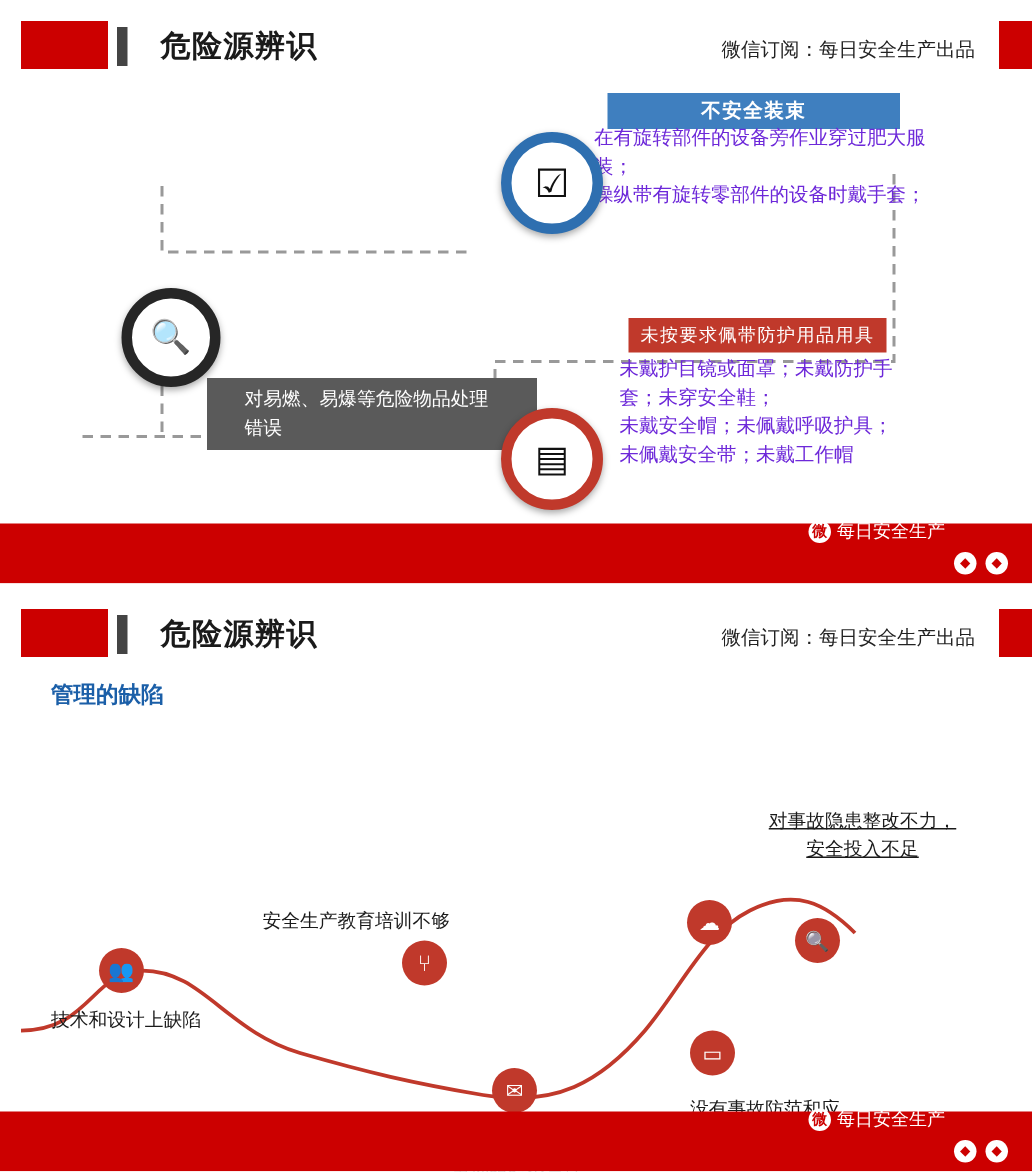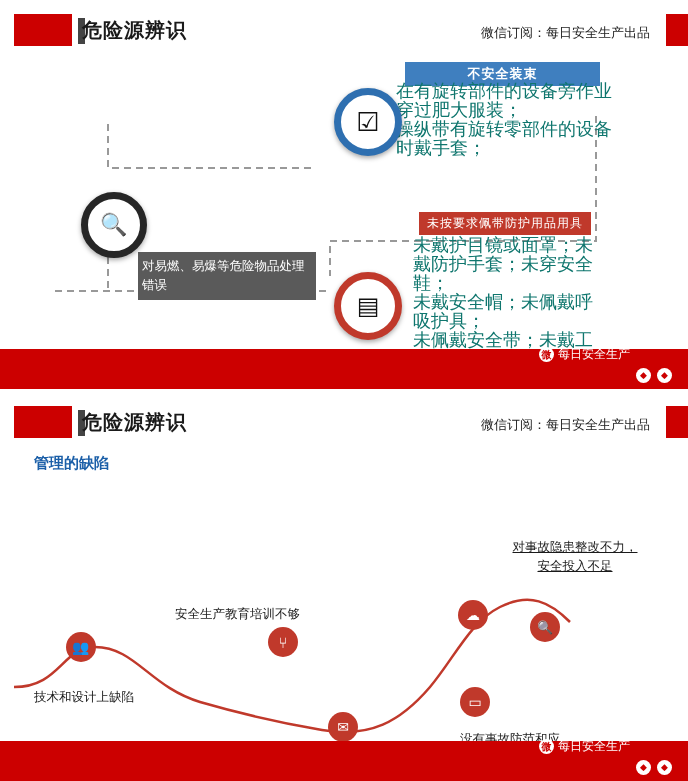--- a/index.html
+++ b/index.html
@@ -39,21 +39,21 @@
     background: #cc0000;
   }
   .hdr-bar {
     position: absolute;
     left: 78px; top: 18px;
     width: 7px; height: 26px;
     background: #444444;
   }
   .hdr-title {
     position: absolute;
-    left: 82px; top: 17px;
+    left: 107px; top: 17px;
     font-size: 20px;
     font-weight: bold;
     color: #1a1a1a;
     letter-spacing: 1px;
     text-align: right;
   }
   .hdr-sub {
     position: absolute;
     right: 38px; top: 24px;
     font-size: 13px;
@@ -134,31 +134,31 @@
     background: #c0392b;
     color: #ffffff;
     font-size: 12px;
     font-weight: normal;
     text-align: center;
     padding: 3px 8px;
     letter-spacing: 1px;
   }
   .body-text {
     position: absolute;
-    font-size: 18px;
-    color: #0f766e;
+    font-size: 13px;
+    color: #6d28d9;
     line-height: 19px;
   }
   .lbl-gray {
     position: absolute;
     background: #5a5a5a;
     color: #ffffff;
     font-size: 12.5px;
     line-height: 19px;
-    padding: 5px 4px;
+    padding: 5px 25px;
   }
   .circle-icon {
     position: absolute;
     border-radius: 50%;
     display: flex;
     align-items: center;
     justify-content: center;
     background: #ffffff;
   }
   .ci-blue {
@@ -286,21 +286,21 @@
     <div class="s2-title">管理的缺陷</div>
 
     <div class="s2-canvas">
       <svg width="688" height="270" style="position:absolute;left:0;top:0;">
         <path d="M14,215 C60,215 62,175 95,175 C135,175 150,215 200,230 C245,243 275,250 322,258 C370,266 400,250 430,215 C455,185 470,150 500,135 C530,120 550,130 570,150" fill="none" stroke="#c0392b" stroke-width="2.5"></path>
       </svg>
 
       <div class="node" style="left:66px;top:160px;">
         <span style="font-size:14px;">👥</span>
       </div>
-      <div class="node-text" style="left:14px;top:216px;width:140px;">技术和设计上缺陷</div>
+      <div class="node-text" style="left:14px;top:200px;width:140px;font-family:Liberation Mono, monospace;">技术和设计上缺陷</div>
 
       <div class="node" style="left:268px;top:155px;">
         <span style="font-size:15px;">⑂</span>
       </div>
       <div class="node-text" style="left:140px;top:133px;width:195px;">安全生产教育培训不够</div>
 
       <div class="node" style="left:328px;top:240px;">
         <span style="font-size:14px;">✉</span>
       </div>
       <div class="node-text" style="left:270px;top:280px;width:150px;">人员安排不当、

